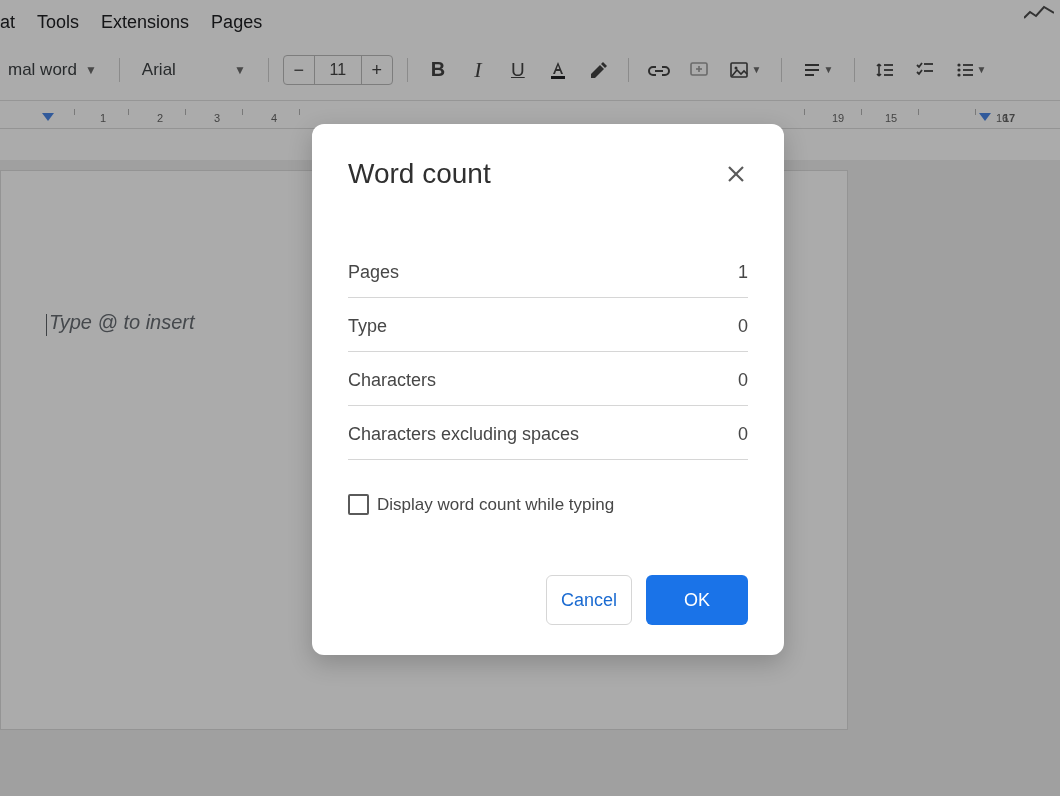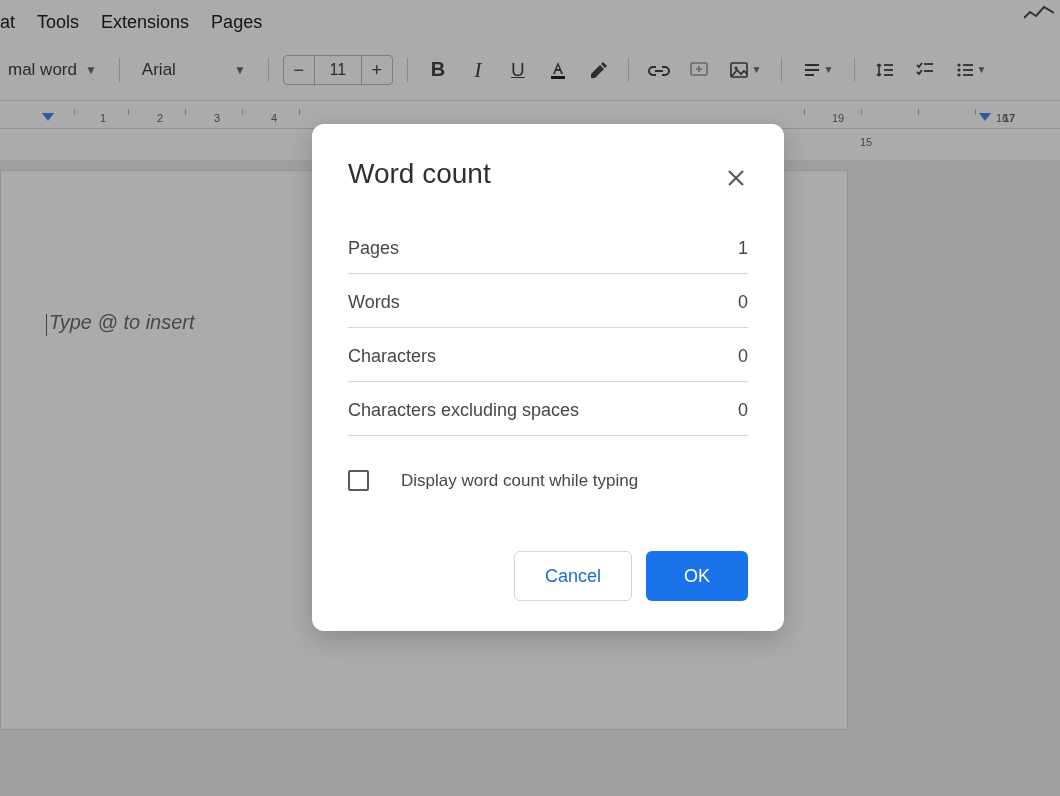--- a/index.html
+++ b/index.html
@@ -43,33 +43,33 @@
     .placeholder { position: absolute; left: 48px; top: 140px; font-size: 20px; color: #676c72; font-style: italic; }
     .placeholder .cursor { display:inline-block; width:1px; height:22px; background:#5f6368; position:absolute; left:-3px; top:3px; }
 
     
     .sparkline-icon { position: absolute; right: 6px; top: 4px; color: #444; }
 
     
     .overlay { position: absolute; inset: 0; background: rgba(0,0,0,0.33); }
 
     .modal { position: absolute; width: 472px; left: 312px; top: 124px; background: #fff; border-radius: 12px; box-shadow: 0 8px 24px rgba(0,0,0,0.2); padding: 34px 36px 30px 36px; font-family: "Google Sans", Arial, sans-serif; }
-    .modal-head { display: flex; align-items: flex-end; justify-content: space-between; margin-bottom: 44px; }
+    .modal-head { display: flex; align-items: center; justify-content: space-between; margin-bottom: 68px; }
     .modal-title { font-size: 28px; color: #303030; font-weight: 400; }
     .modal-close { width: 24px; height: 24px; color: #5a5a5a; cursor: pointer; display:flex; align-items:center; justify-content:center; }
 
     .wc-row { display: flex; align-items: center; justify-content: space-between; font-size: 18px; color: #474747; padding: 18px 0 14px 0; border-bottom: 1px solid #d6d6d6; }
     .wc-row:first-of-type { padding-top: 4px; margin-top: 40px; }
     .wc-rows { margin-bottom: 34px; }
 
-    .check-row { display: flex; align-items: center; gap: 32px; font-size: 17px; color: #474747; margin-bottom: 60px; }
+    .check-row { display: flex; align-items: center; gap: 8px; font-size: 17px; color: #474747; margin-bottom: 60px; }
     .fake-check { width: 21px; height: 21px; border: 2px solid #5a5a5a; border-radius: 2px; cursor: pointer; flex: none; }
 
     .modal-actions { display: flex; justify-content: flex-end; gap: 14px; }
-    .btn { height: 50px; padding: 0 30px; border-radius: 6px; font-size: 18px; font-weight: 500; display: inline-flex; align-items: center; justify-content: center; cursor: pointer; user-select: none; }
+    .btn { height: 50px; padding: 0 14px; border-radius: 6px; font-size: 18px; font-weight: 500; display: inline-flex; align-items: center; justify-content: center; cursor: pointer; user-select: none; }
     .btn-cancel { border: 1px solid #d6d6d6; background: #fff; color: #1b6bd1; }
     .btn-ok { border: none; background: #1a73e8; color: #fff; padding: 0 38px; }
   </style>
 </head>
 <body>
 
 <div class="app">
 
   <div class="sparkline-icon">
     <svg width="30" height="18" viewBox="0 0 30 18">
@@ -195,21 +195,21 @@
   </div>
 
   <div class="ruler">
     <div class="ruler-inner">
       <div class="r-stop down" style="left:42px;"></div>
       <div class="r-mark" style="left:100px;">1</div>
       <div class="r-mark" style="left:157px;">2</div>
       <div class="r-mark" style="left:214px;">3</div>
       <div class="r-mark" style="left:271px;">4</div>
       <div class="r-mark" style="left:832px;">19</div>
-      <div class="r-mark" style="left:860px;margin-top:24px;">15</div>
+      <div class="r-mark" style="left:885px;">15</div>
       <div class="r-mark" style="left:996px;">16</div>
       <div class="r-stop down" style="left:979px;"></div>
       <div class="r-mark" style="left:1003px;font-weight:bold;">17</div>
 
       <div class="r-tick" style="left:74px;"></div>
       <div class="r-tick" style="left:128px;"></div>
       <div class="r-tick" style="left:185px;"></div>
       <div class="r-tick" style="left:242px;"></div>
       <div class="r-tick" style="left:299px;"></div>
       <div class="r-tick" style="left:804px;"></div>
@@ -240,21 +240,21 @@
         </svg>
       </div>
     </div>
 
     <div class="wc-rows">
       <div class="wc-row">
         <span>Pages</span>
         <span>1</span>
       </div>
       <div class="wc-row">
-        <span>Words</span>
+        <span>Type</span>
         <span>0</span>
       </div>
       <div class="wc-row">
         <span>Characters</span>
         <span>0</span>
       </div>
       <div class="wc-row">
         <span>Characters excluding spaces</span>
         <span>0</span>
       </div>

